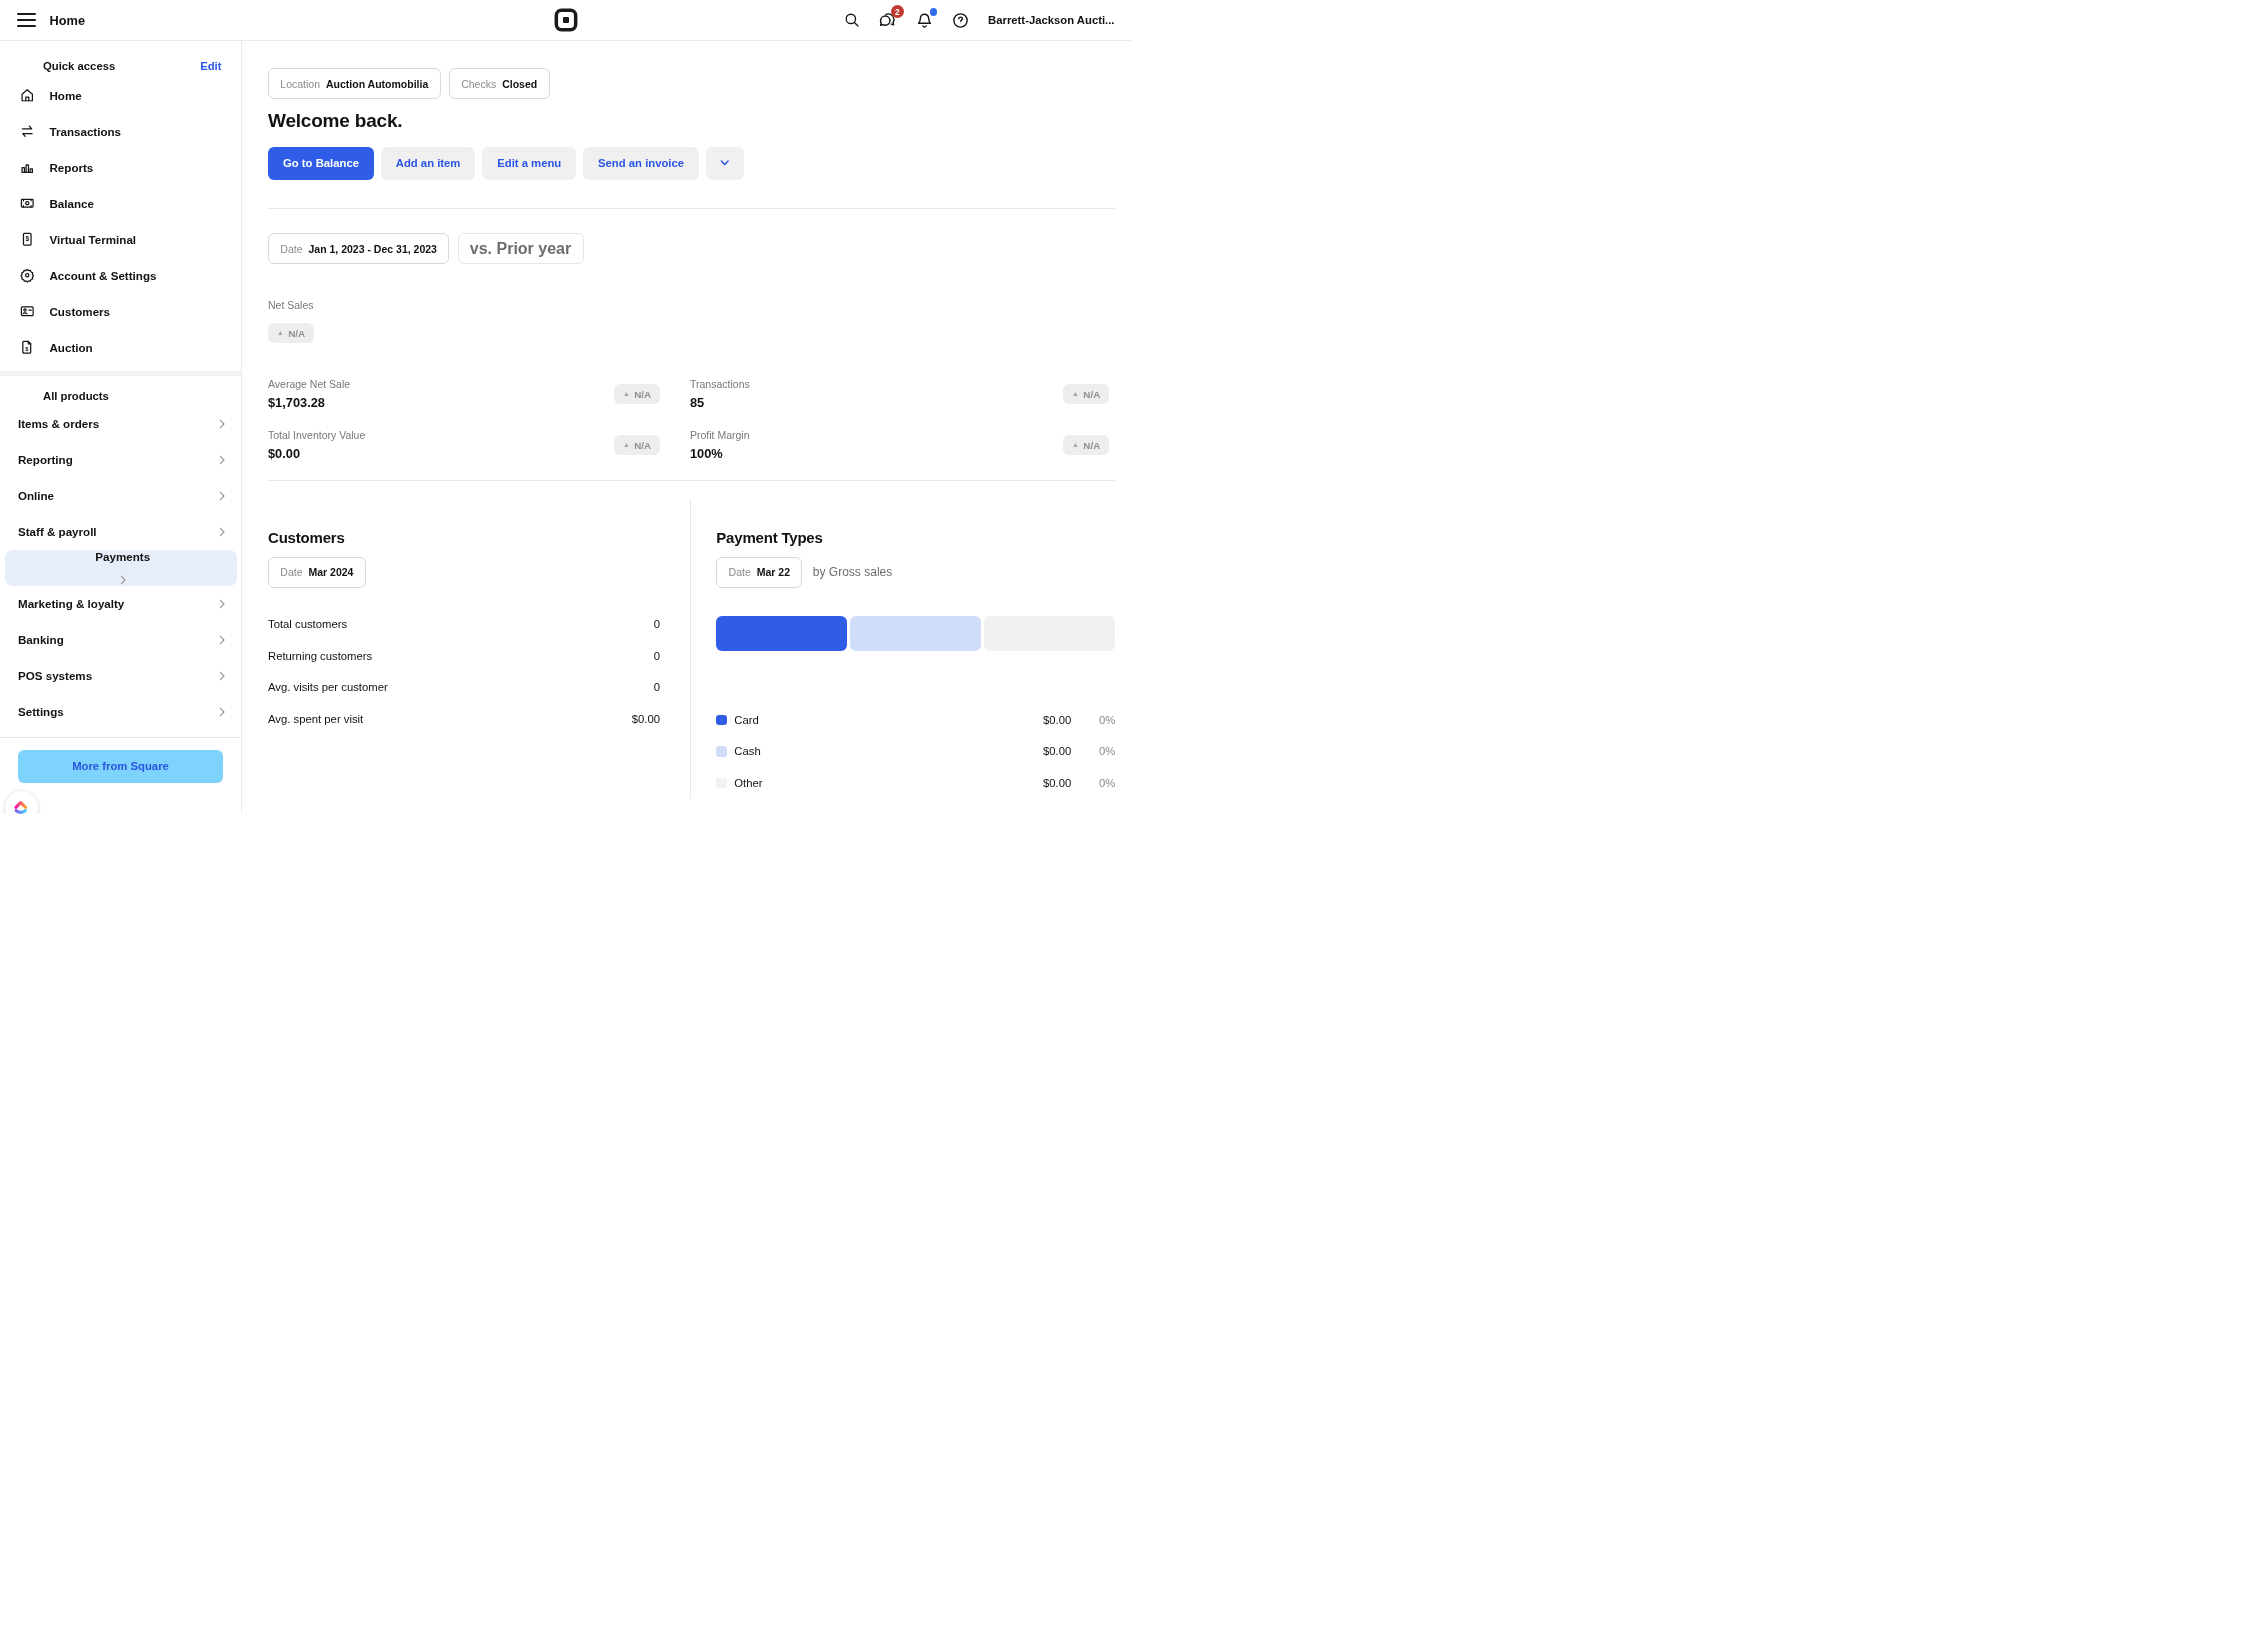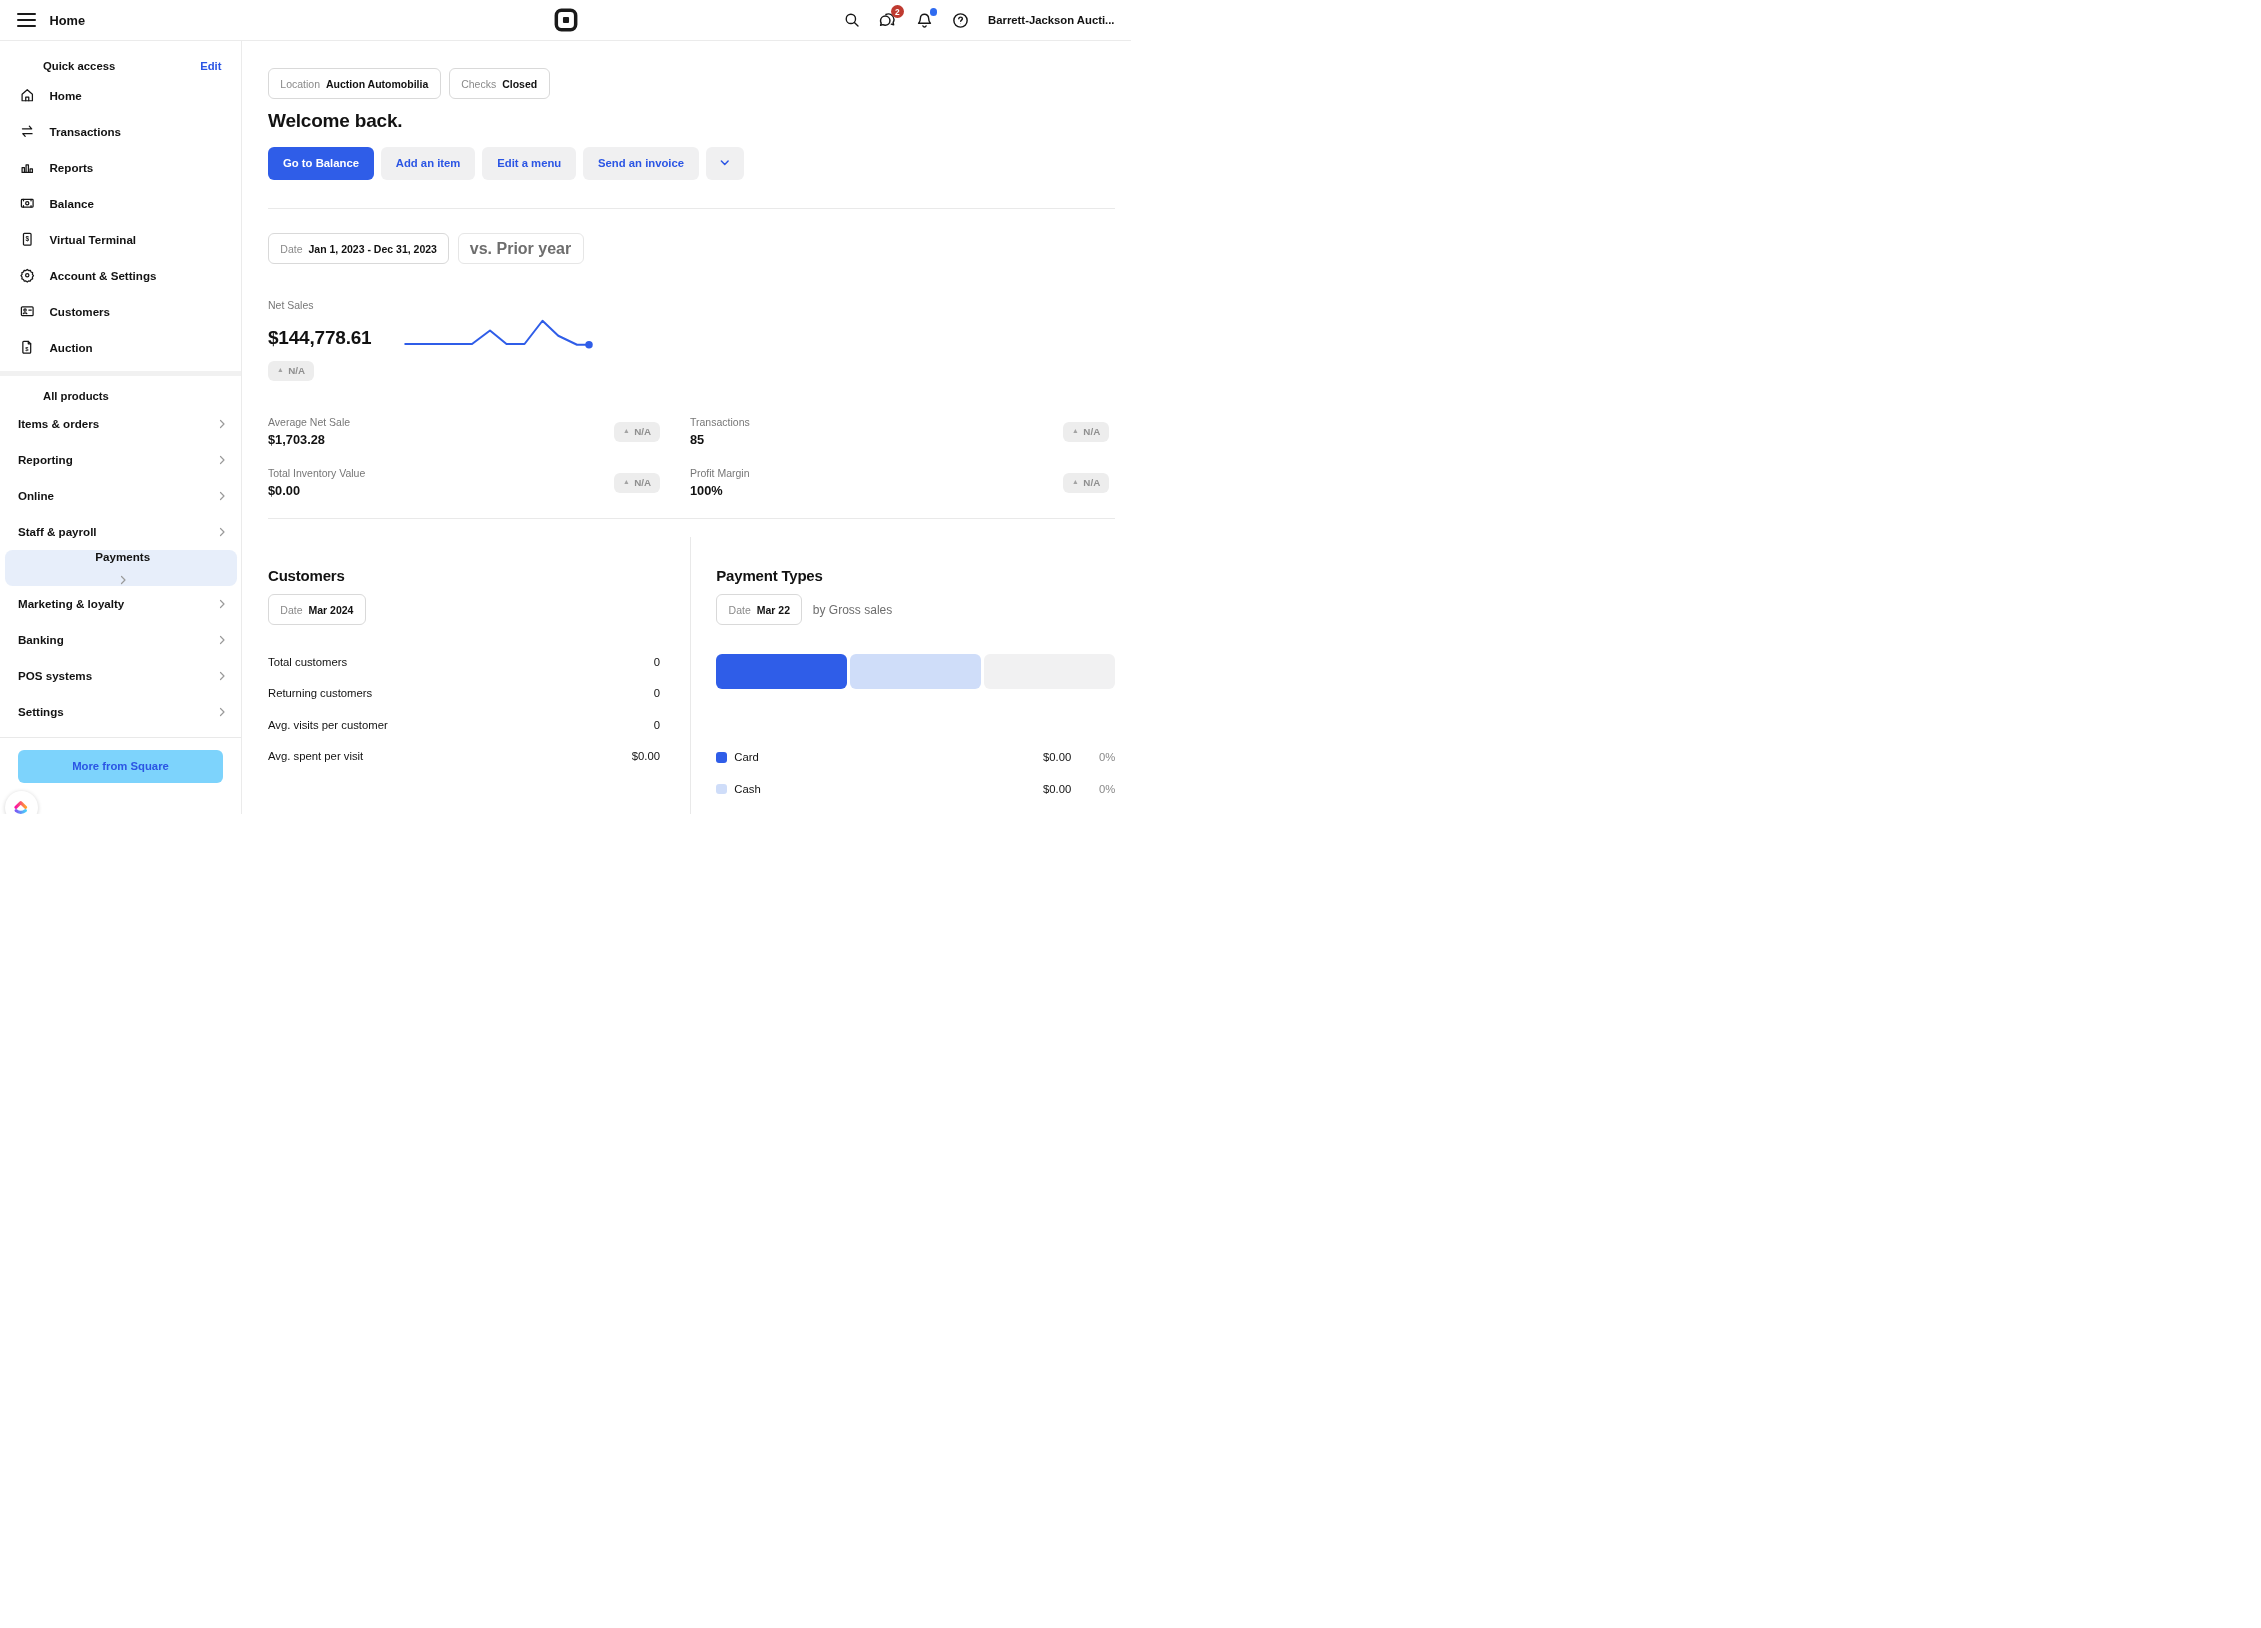--- a/index.html
+++ b/index.html
@@ -361,27 +361,20 @@
         <span class="chip-label">Date</span>
         <span class="chip-value">Jan 1, 2023 - Dec 31, 2023</span>
       </div>
       <div class="chip ghost">
         <span class="chip-ghost-text">vs. Prior year</span>
       </div>
     </div>
 
     <div class="netsales">
       <div class="ns-label">Net Sales</div>
-      <div class="ns-valrow">
-        <div class="ns-value">$144,778.61</div>
-        <svg class="sparkline" width="192" height="39" viewBox="0 0 256 52">
-          <polyline points="3,40 92,40 116,22 138,40 162,40 186,9 207,29 232,41 247,41" fill="none" stroke="#2f5de8" stroke-width="2.7" stroke-linejoin="round" stroke-linecap="round"></polyline>
-          <circle cx="248" cy="41" r="5" fill="#2f5de8"></circle>
-        </svg>
-      </div>
       <div class="delta-badge">
         <span class="delta-tri">▲</span>
         <span class="delta-text">N/A</span>
       </div>
     </div>
 
     <div class="metrics">
       <div class="metric c1">
         <div>
           <div class="m-label">Average Net Sale</div>

